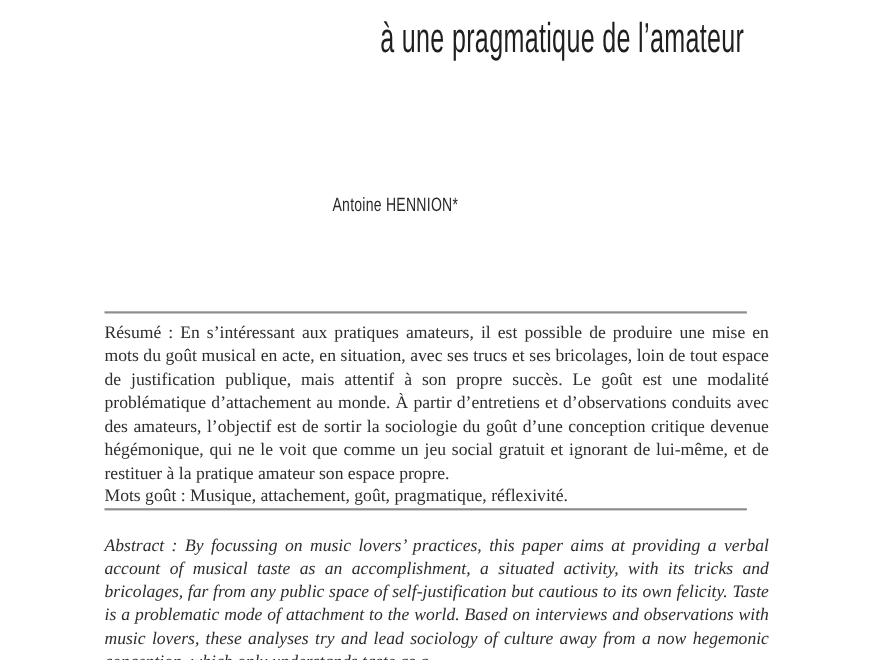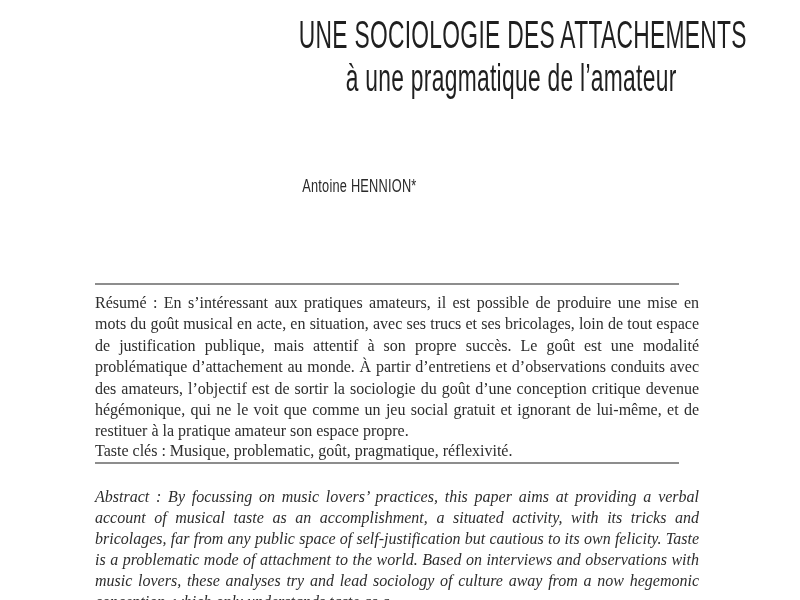--- a/index.html
+++ b/index.html
@@ -91,29 +91,28 @@
     color: #2d2d2d;
   }
   .lead-label { font-weight: 400; }
 </style>
 </head>
 <body>
 
 <div class="page">
 
   <header class="title-block">
-    <div class="title-line"><span class="condensed">UNE SOCIOLOGIE DES ATTACHEMENTS</span></div>
     <div class="title-line"><span class="condensed">à une pragmatique de l’amateur</span></div>
   </header>
 
   <div class="author-line"><span class="condensed-sm">Antoine HENNION*</span></div>
 
   <div class="rule rule-top"></div>
 
   <p class="resume-par"><span class="lead-label">Résumé</span><span> : </span><span>En s’intéressant aux pratiques amateurs, il est possible de produire une mise en mots du goût musical en acte, en situation, avec ses trucs et ses bricolages, loin de tout espace de justification publique, mais attentif à son propre succès. Le goût est une modalité problématique d’attachement au monde. À partir d’entretiens et d’observations conduits avec des amateurs, l’objectif est de sortir la sociologie du goût d’une conception critique devenue hégémonique, qui ne le voit que comme un jeu social gratuit et ignorant de lui-même, et de restituer à la pratique amateur son espace propre.</span></p>
 
-  <p class="keywords-par"><span class="lead-label">Taste clés</span><span> : </span><span>Musique, problematic, goût, pragmatique, réflexivité.</span></p>
+  <p class="keywords-par"><span class="lead-label">Mots goût</span><span> : </span><span>Musique, attachement, goût, pragmatique, réflexivité.</span></p>
 
   <div class="rule rule-bottom"></div>
 
   <p class="abstract-par"><span class="lead-label">Abstract</span><span> : </span><span>By focussing on music lovers’ practices, this paper aims at providing a verbal account of musical taste as an accomplishment, a situated activity, with its tricks and bricolages, far from any public space of self-justification but cautious to its own felicity. Taste is a problematic mode of attachment to the world. Based on interviews and observations with music lovers, these analyses try and lead sociology of culture away from a now hegemonic conception, which only understands taste as a</span></p>
 
 </div>
 
 </body></html>

